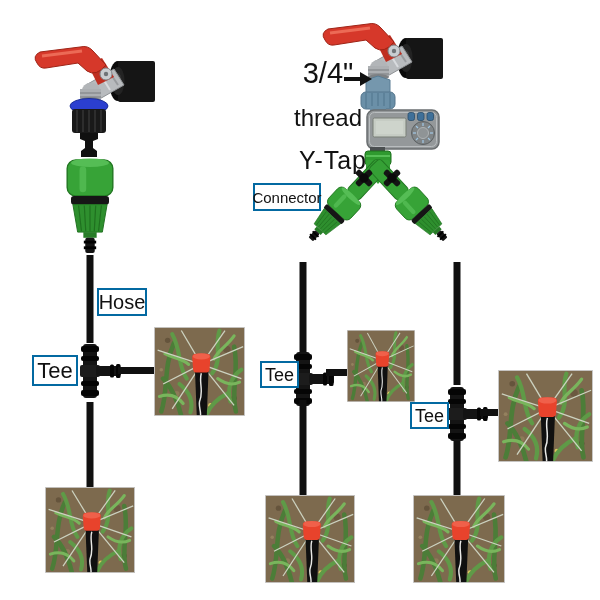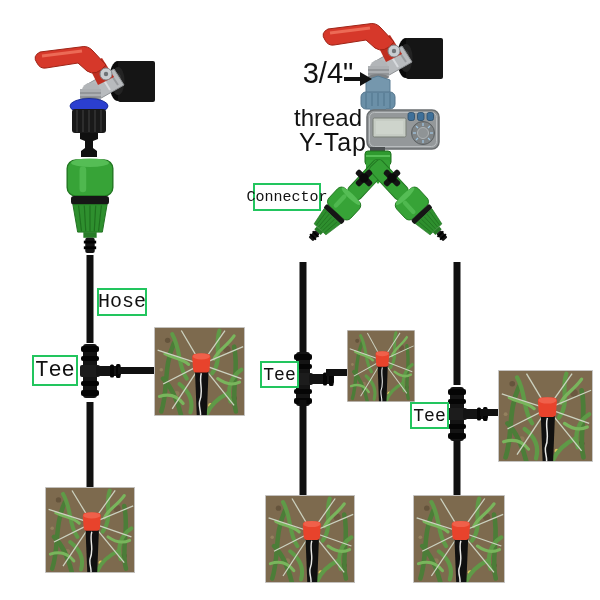--- a/index.html
+++ b/index.html
@@ -1,30 +1,30 @@
 <!DOCTYPE html>
 <html><head>
 <meta charset="utf-8">
 <style>
   html,body{margin:0;padding:0;background:#fff;}
   #stage{position:relative;width:600px;height:600px;background:#fff;overflow:hidden;
          font-family:"Liberation Sans",sans-serif;color:#111;}
   #gfx{position:absolute;left:0;top:0;width:600px;height:600px;}
-  .lbox{position:absolute;background:#fff;border:2px solid #22c55e;display:flex;
-        align-items:center;justify-content:center;line-height:1;white-space:nowrap;font-family:Liberation Mono, monospace;}
+  .lbox{position:absolute;background:#fff;border:2px solid #0369a1;display:flex;
+        align-items:center;justify-content:center;line-height:1;white-space:nowrap;}
   .plain{position:absolute;line-height:1.05;}
   #hose-label{left:97px;top:288px;width:46px;height:24px;font-size:20px;}
   #tee1-label{left:32px;top:355px;width:42px;height:27px;font-size:22px;}
   #tee2-label{left:260px;top:361px;width:35px;height:23px;font-size:18px;}
   #tee3-label{left:410px;top:402px;width:35px;height:23px;font-size:18px;}
   #connector-label{left:253px;top:183px;width:64px;height:24px;font-size:15px;}
   #thread-label{left:294px;top:58px;text-align:center;}
   #thread-size{font-size:29px;display:block;}
   #thread-word{font-size:24px;display:block;margin-top:17px;}
-  #ytap-label{left:299px;top:129px;font-size:25px;letter-spacing:1px;}
+  #ytap-label{left:299px;top:147px;font-size:25px;letter-spacing:1px;}
 </style>
 </head>
 <body>
 
 <div id="stage">
 
 <svg id="gfx" viewBox="0 0 600 600">
   <defs>
 
     <symbol id="ph" viewBox="0 0 100 100" preserveAspectRatio="none">

